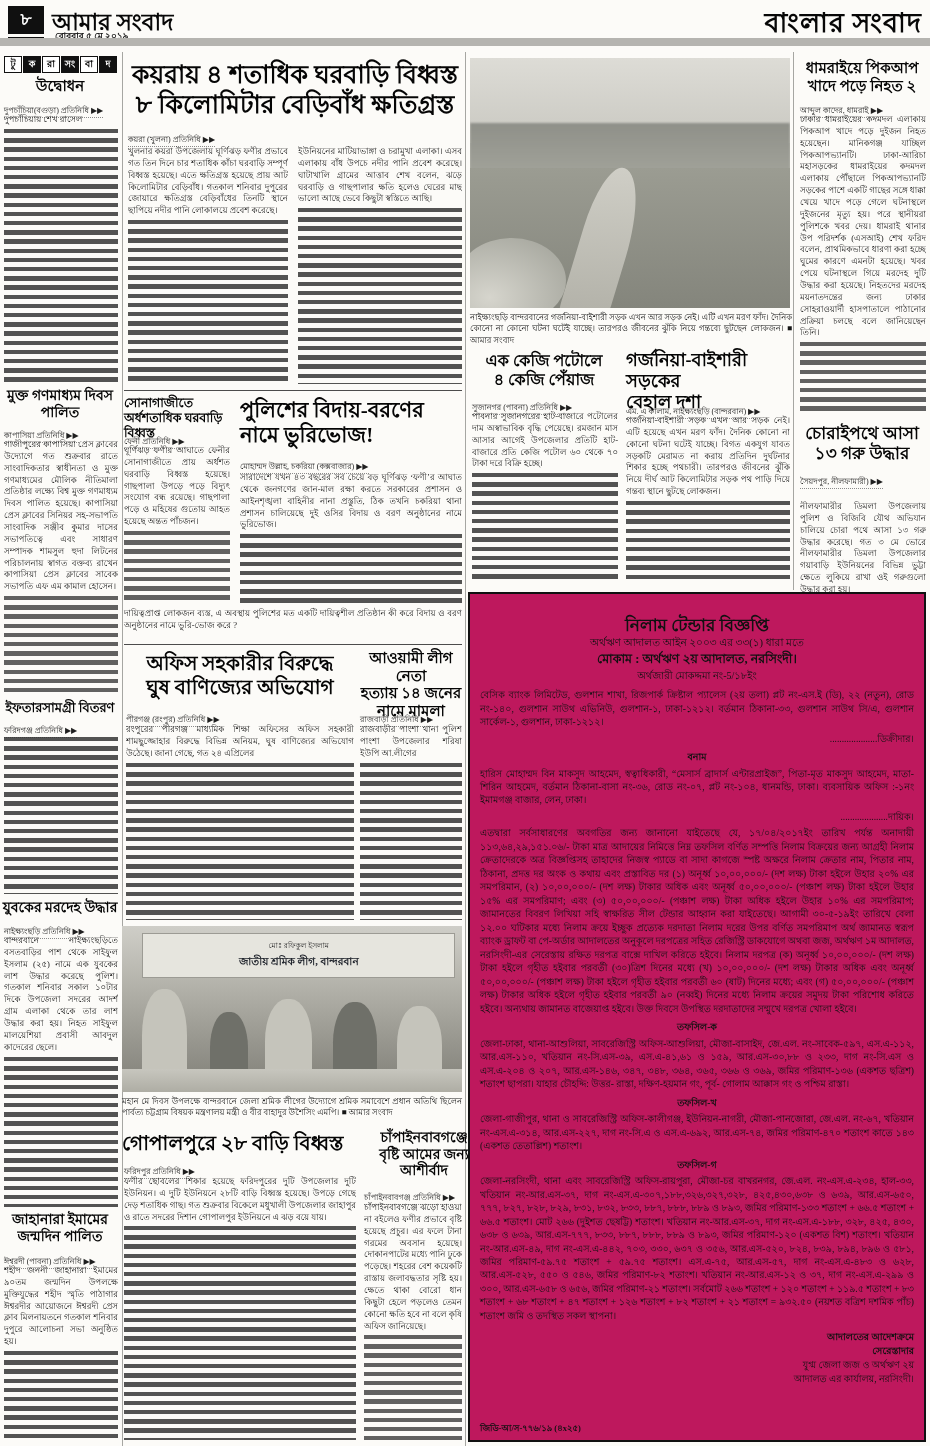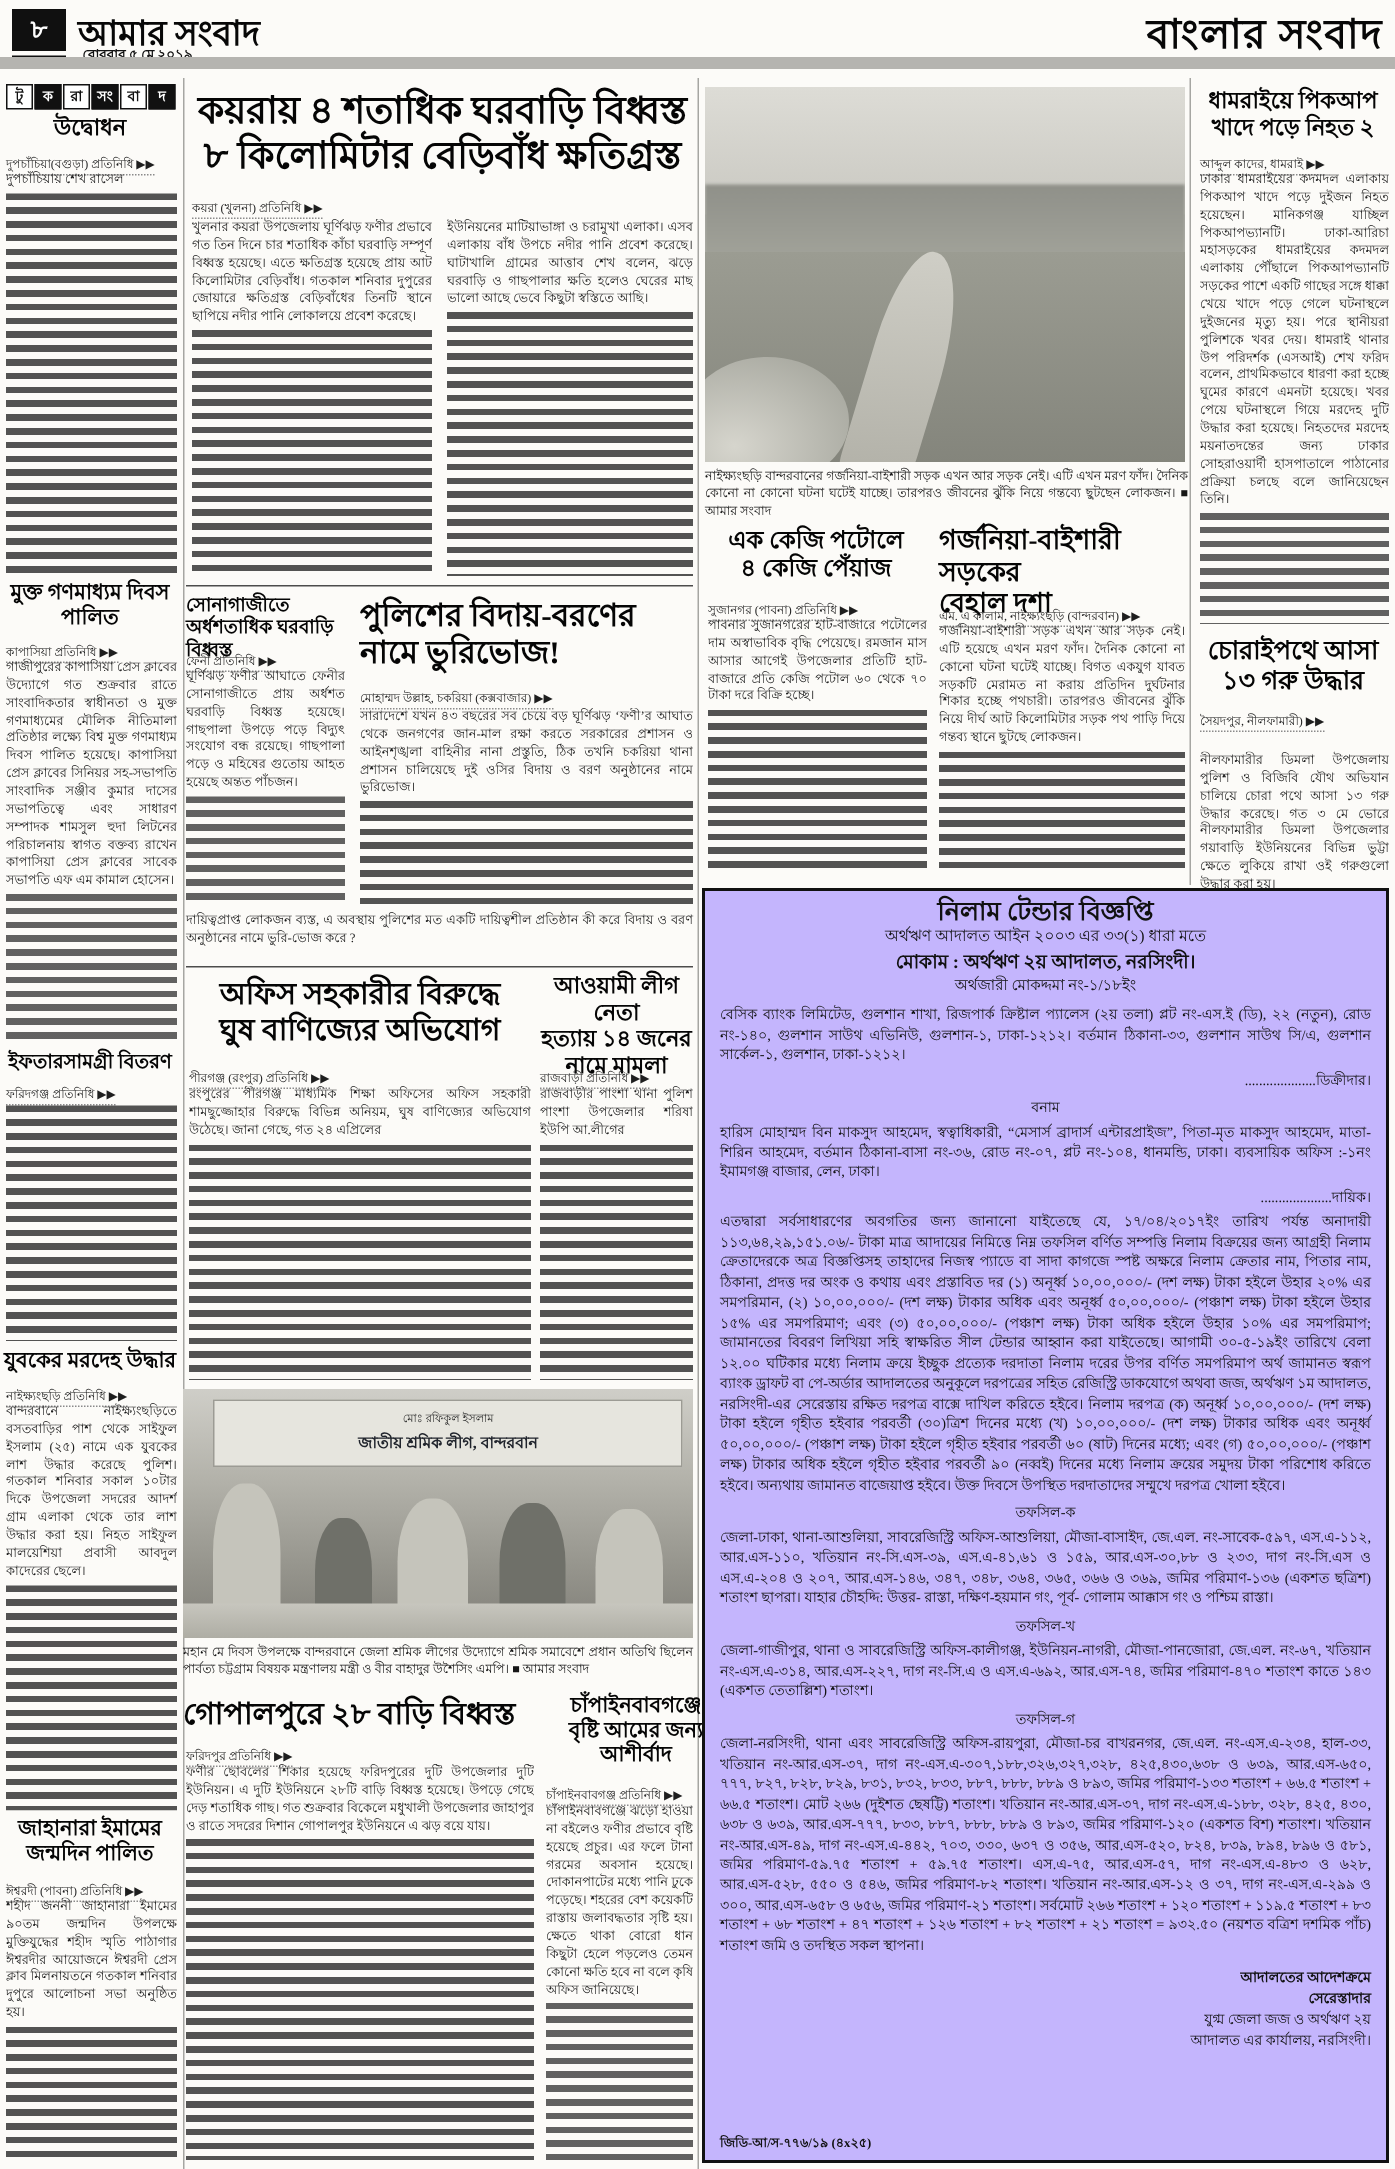--- a/index.html
+++ b/index.html
@@ -46,29 +46,29 @@
   .ph2-banner{position:absolute;left:6%;top:4%;right:2%;height:26%;
               background:#e6e5de;border:1px solid #9c9b94;display:flex;flex-direction:column;
               align-items:center;justify-content:center;gap:2px}
   .ph2-banner .bl1{font-size:7.5px;color:#2a2a2a}
   .ph2-banner .bl2{font-size:10.5px;font-weight:700;color:#20242c}
   .person{position:absolute;bottom:0;background:#6f7069;border-radius:45% 45% 6% 6%}
   .person.light{background:#c5c4bb}
   .table{position:absolute;left:0;bottom:0;right:0;height:14%;
          background:linear-gradient(#c7c6be,#aeada4)}
   
-  .tender{position:absolute;border:2px solid #111;background:#c4b5fd;box-sizing:border-box;
-          padding:3px 10px 26px;font-size:9.5px;line-height:1.42;text-align:justify;overflow:hidden}
+  .tender{position:absolute;border:2px solid #111;background:#be185d;box-sizing:border-box;
+          padding:21px 10px 26px;font-size:9.5px;line-height:1.42;text-align:justify;overflow:hidden}
   .tender .t-big{font-size:17px;font-weight:700;text-align:center;line-height:1.25}
   .tender .t-law{font-size:10.5px;text-align:center}
   .tender .t-mokam{font-size:12.5px;font-weight:700;text-align:center}
   .tender .t-case{font-size:10px;text-align:center;margin-bottom:6px}
   .tender p{margin:3px 0}
   .tender .r{text-align:right}
-  .tender .sec{text-align:center;font-weight:400;margin:5px 0 2px}
+  .tender .sec{text-align:center;font-weight:700;margin:5px 0 2px}
   .tender .sig{position:static;text-align:right;line-height:1.45;margin-top:8px}
   .tender .ref{position:absolute;left:10px;bottom:6px;font-size:8.5px;font-weight:700}
 </style>
 </head>
 <body>
 
 <div id="page">
 
   <div class="abs pagebox" style="left:8px;top:6px;width:36px;height:28px;font-size:17px">৮</div>
   <div class="abs" style="left:8px;top:37px;width:36px;height:6px;background:#101010"></div>
@@ -258,21 +258,21 @@
   <div class="abs" style="left:364px;top:1186px"><span class="by">চাঁপাইনবাবগঞ্জ প্রতিনিধি ▶▶</span></div>
   <div class="abs flexcol" style="left:364px;top:1202px;width:98px;height:238px">
     <div class="body">চাঁপাইনবাবগঞ্জে ঝড়ো হাওয়া না বইলেও ফণীর প্রভাবে বৃষ্টি হয়েছে প্রচুর। এর ফলে টানা গরমের অবসান হয়েছে। দোকানপাটের মধ্যে পানি ঢুকে পড়েছে। শহরের বেশ কয়েকটি রাস্তায় জলাবদ্ধতার সৃষ্টি হয়। ক্ষেতে থাকা বোরো ধান কিছুটা হেলে পড়লেও তেমন কোনো ক্ষতি হবে না বলে কৃষি অফিস জানিয়েছে।</div>
     <div class="lines short"></div>
   </div>
 
   <div class="tender" style="left:468px;top:592px;width:458px;height:850px">
     <div class="t-big">নিলাম টেন্ডার বিজ্ঞপ্তি</div>
     <div class="t-law">অর্থঋণ আদালত আইন ২০০৩ এর ৩৩(১) ধারা মতে</div>
     <div class="t-mokam">মোকাম : অর্থঋণ ২য় আদালত, নরসিংদী।</div>
-    <div class="t-case">অর্থজারী মোকদ্দমা নং-১/১৮ইং</div>
+    <div class="t-case">অর্থজারী মোকদ্দমা নং-5/১৮ইং</div>
     <p>বেসিক ব্যাংক লিমিটেড, গুলশান শাখা, রিজপার্ক ক্রিষ্টাল প্যালেস (২য় তলা) প্লট নং-এস.ই (ডি), ২২ (নতুন), রোড নং-১৪০, গুলশান সাউথ এভিনিউ, গুলশান-১, ঢাকা-১২১২। বর্তমান ঠিকানা-৩৩, গুলশান সাউথ সি/এ, গুলশান সার্কেল-১, গুলশান, ঢাকা-১২১২।</p>
     <p class="r">....................ডিক্রীদার।</p>
     <div class="sec">বনাম</div>
     <p>হারিস মোহাম্মদ বিন মাকসুদ আহমেদ, স্বত্বাধিকারী, “মেসার্স ব্রাদার্স এন্টারপ্রাইজ”, পিতা-মৃত মাকসুদ আহমেদ, মাতা-শিরিন আহমেদ, বর্তমান ঠিকানা-বাসা নং-৩৬, রোড নং-০৭, প্লট নং-১০৪, ধানমন্ডি, ঢাকা। ব্যবসায়িক অফিস :-১নং ইমামগঞ্জ বাজার, লেন, ঢাকা।</p>
     <p class="r">....................দায়িক।</p>
     <p>এতদ্বারা সর্বসাধারণের অবগতির জন্য জানানো যাইতেছে যে, ১৭/০৪/২০১৭ইং তারিখ পর্যন্ত অনাদায়ী ১১৩,৬৪,২৯,১৫১.০৬/- টাকা মাত্র আদায়ের নিমিত্তে নিম্ন তফসিল বর্ণিত সম্পত্তি নিলাম বিক্রয়ের জন্য আগ্রহী নিলাম ক্রেতাদেরকে অত্র বিজ্ঞপ্তিসহ তাহাদের নিজস্ব প্যাডে বা সাদা কাগজে স্পষ্ট অক্ষরে নিলাম ক্রেতার নাম, পিতার নাম, ঠিকানা, প্রদত্ত দর অংক ও কথায় এবং প্রস্তাবিত দর (১) অনূর্ধ্ব ১০,০০,০০০/- (দশ লক্ষ) টাকা হইলে উহার ২০% এর সমপরিমান, (২) ১০,০০,০০০/- (দশ লক্ষ) টাকার অধিক এবং অনূর্ধ্ব ৫০,০০,০০০/- (পঞ্চাশ লক্ষ) টাকা হইলে উহার ১৫% এর সমপরিমাণ; এবং (৩) ৫০,০০,০০০/- (পঞ্চাশ লক্ষ) টাকা অধিক হইলে উহার ১০% এর সমপরিমাপ; জামানতের বিবরণ লিখিয়া সহি স্বাক্ষরিত সীল টেন্ডার আহ্বান করা যাইতেছে। আগামী ৩০-৫-১৯ইং তারিখে বেলা ১২.০০ ঘটিকার মধ্যে নিলাম ক্রয়ে ইচ্ছুক প্রত্যেক দরদাতা নিলাম দরের উপর বর্ণিত সমপরিমাপ অর্থ জামানত স্বরূপ ব্যাংক ড্রাফট বা পে-অর্ডার আদালতের অনুকূলে দরপত্রের সহিত রেজিস্ট্রি ডাকযোগে অথবা জজ, অর্থঋণ ১ম আদালত, নরসিংদী-এর সেরেস্তায় রক্ষিত দরপত্র বাক্সে দাখিল করিতে হইবে। নিলাম দরপত্র (ক) অনূর্ধ্ব ১০,০০,০০০/- (দশ লক্ষ) টাকা হইলে গৃহীত হইবার পরবর্তী (৩০)ত্রিশ দিনের মধ্যে (খ) ১০,০০,০০০/- (দশ লক্ষ) টাকার অধিক এবং অনূর্ধ্ব ৫০,০০,০০০/- (পঞ্চাশ লক্ষ) টাকা হইলে গৃহীত হইবার পরবর্তী ৬০ (ষাট) দিনের মধ্যে; এবং (গ) ৫০,০০,০০০/- (পঞ্চাশ লক্ষ) টাকার অধিক হইলে গৃহীত হইবার পরবর্তী ৯০ (নব্বই) দিনের মধ্যে নিলাম ক্রয়ের সমুদয় টাকা পরিশোধ করিতে হইবে। অন্যথায় জামানত বাজেয়াপ্ত হইবে। উক্ত দিবসে উপস্থিত দরদাতাদের সম্মুখে দরপত্র খোলা হইবে।</p>
     <div class="sec">তফসিল-ক</div>
     <p>জেলা-ঢাকা, থানা-আশুলিয়া, সাবরেজিস্ট্রি অফিস-আশুলিয়া, মৌজা-বাসাইদ, জে.এল. নং-সাবেক-৫৯৭, এস.এ-১১২, আর.এস-১১০, খতিয়ান নং-সি.এস-৩৯, এস.এ-৪১,৬১ ও ১৫৯, আর.এস-৩০,৮৮ ও ২৩৩, দাগ নং-সি.এস ও এস.এ-২০৪ ও ২০৭, আর.এস-১৪৬, ৩৪৭, ৩৪৮, ৩৬৪, ৩৬৫, ৩৬৬ ও ৩৬৯, জমির পরিমাণ-১৩৬ (একশত ছত্রিশ) শতাংশ ছাপরা। যাহার চৌহদ্দি: উত্তর- রাস্তা, দক্ষিণ-হয়মান গং, পূর্ব- গোলাম আক্কাস গং ও পশ্চিম রাস্তা।</p>
     <div class="sec">তফসিল-খ</div>
     <p>জেলা-গাজীপুর, থানা ও সাবরেজিস্ট্রি অফিস-কালীগঞ্জ, ইউনিয়ন-নাগরী, মৌজা-পানজোরা, জে.এল. নং-৬৭, খতিয়ান নং-এস.এ-৩১৪, আর.এস-২২৭, দাগ নং-সি.এ ও এস.এ-৬৯২, আর.এস-৭৪, জমির পরিমাণ-৪৭০ শতাংশ কাতে ১৪৩ (একশত তেতাল্লিশ) শতাংশ।</p>

